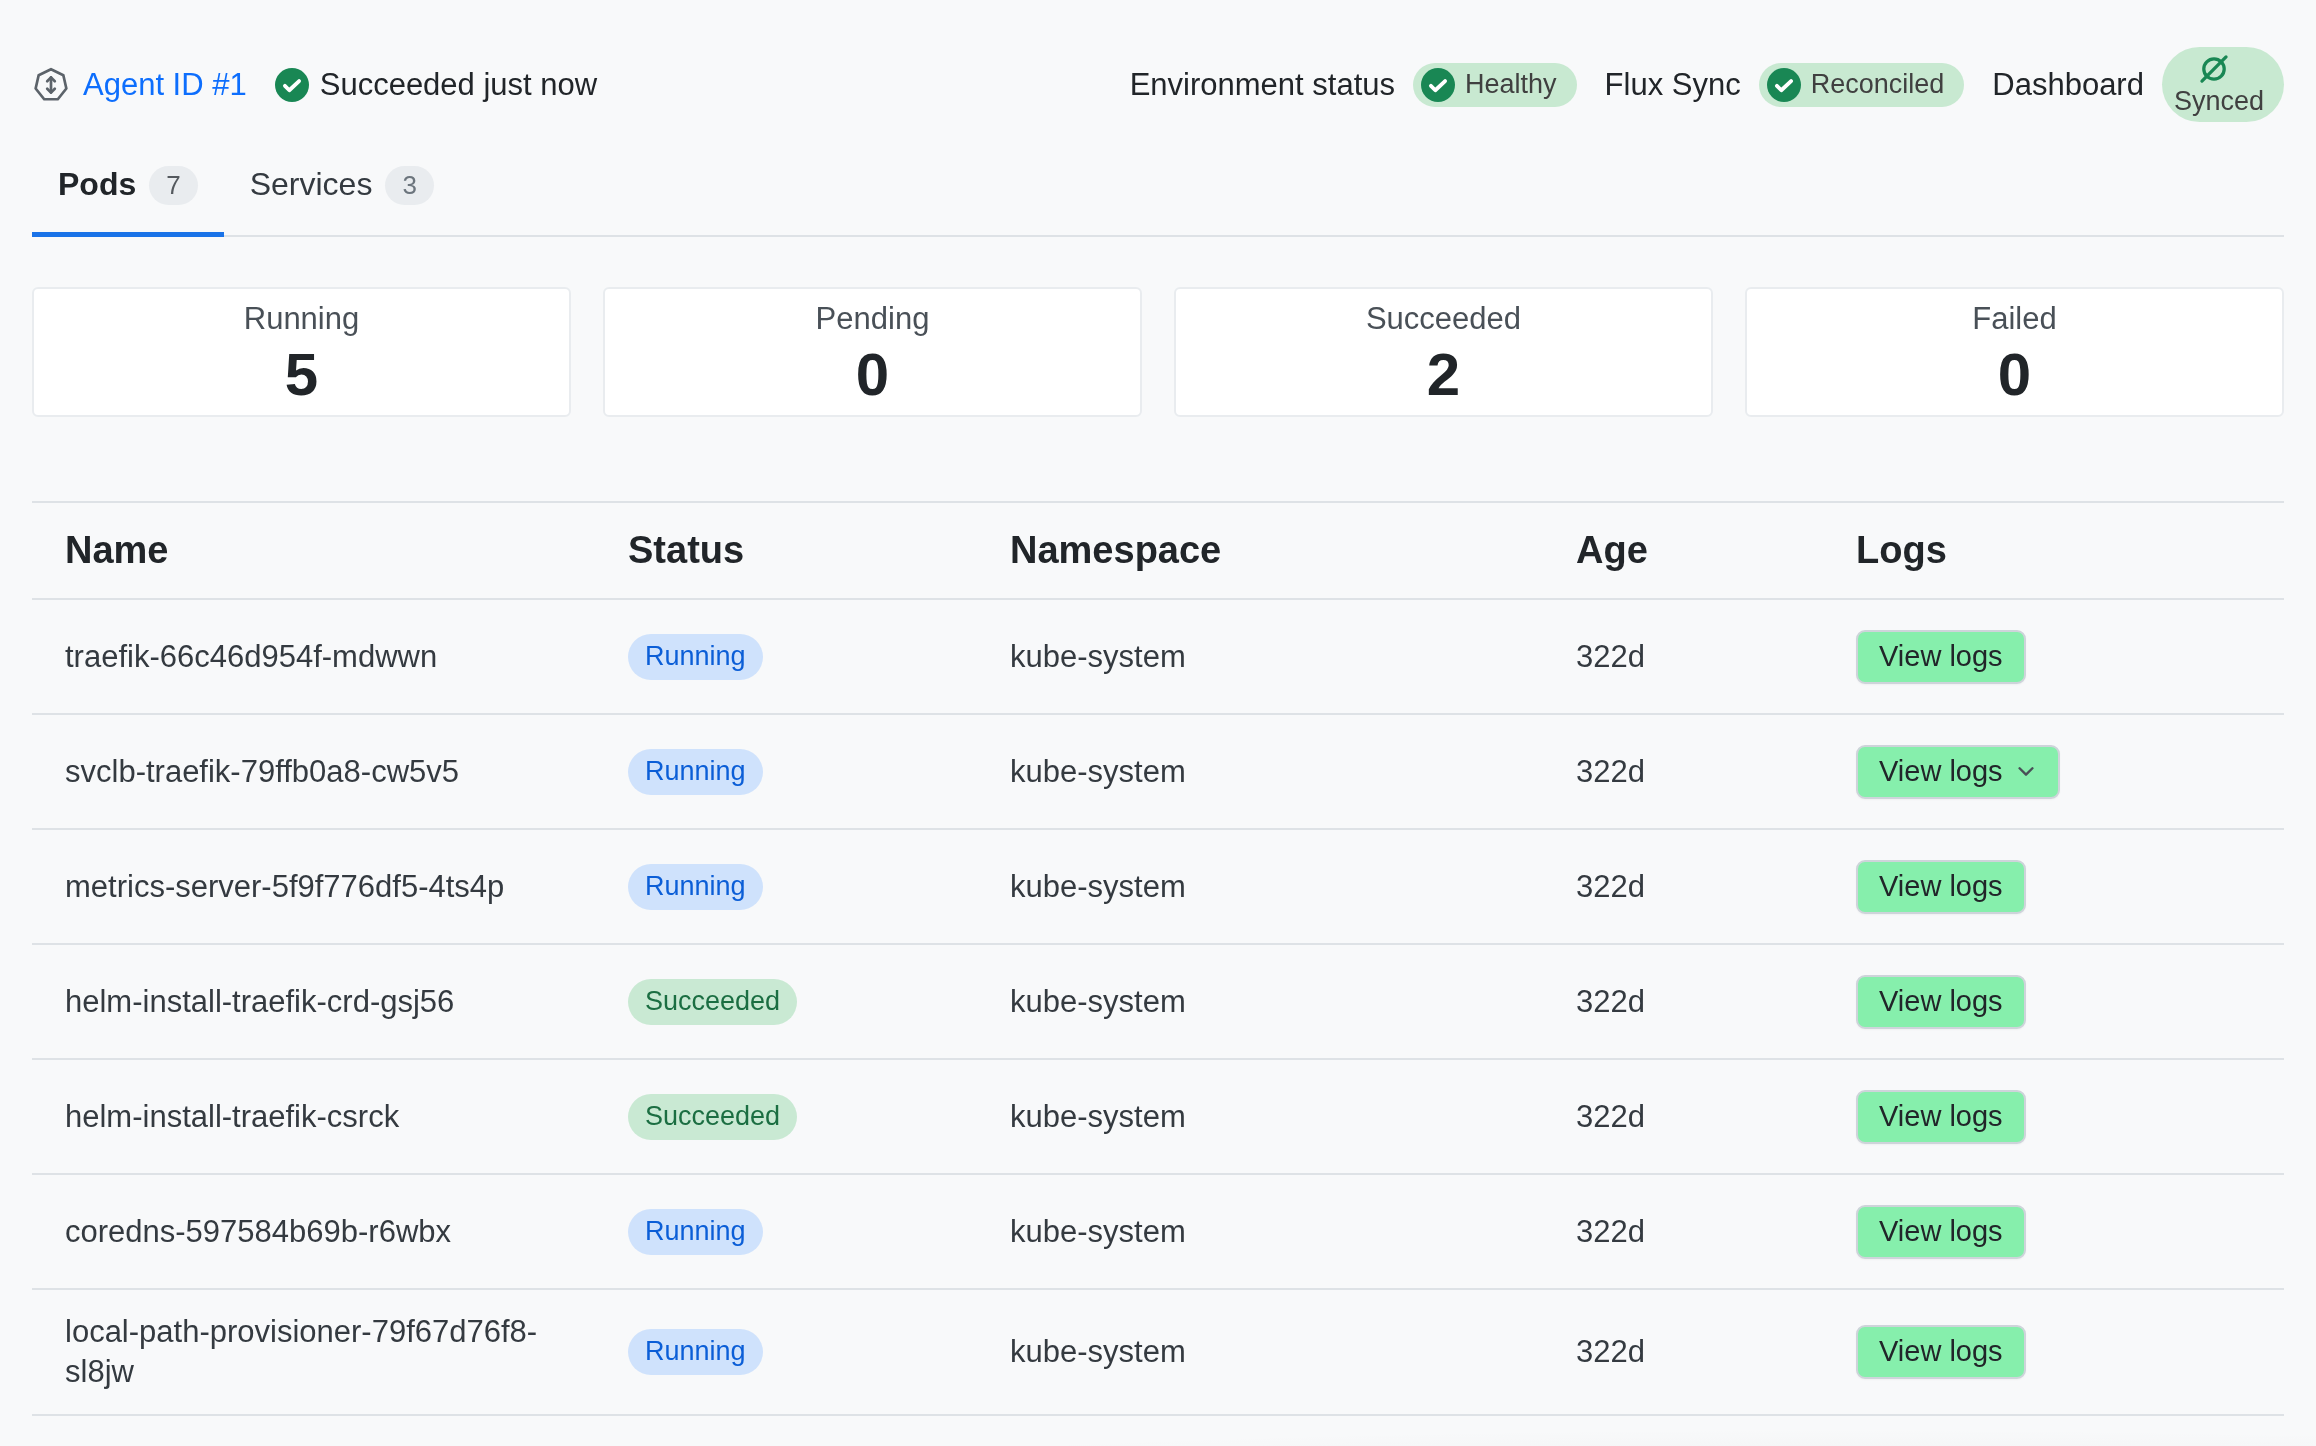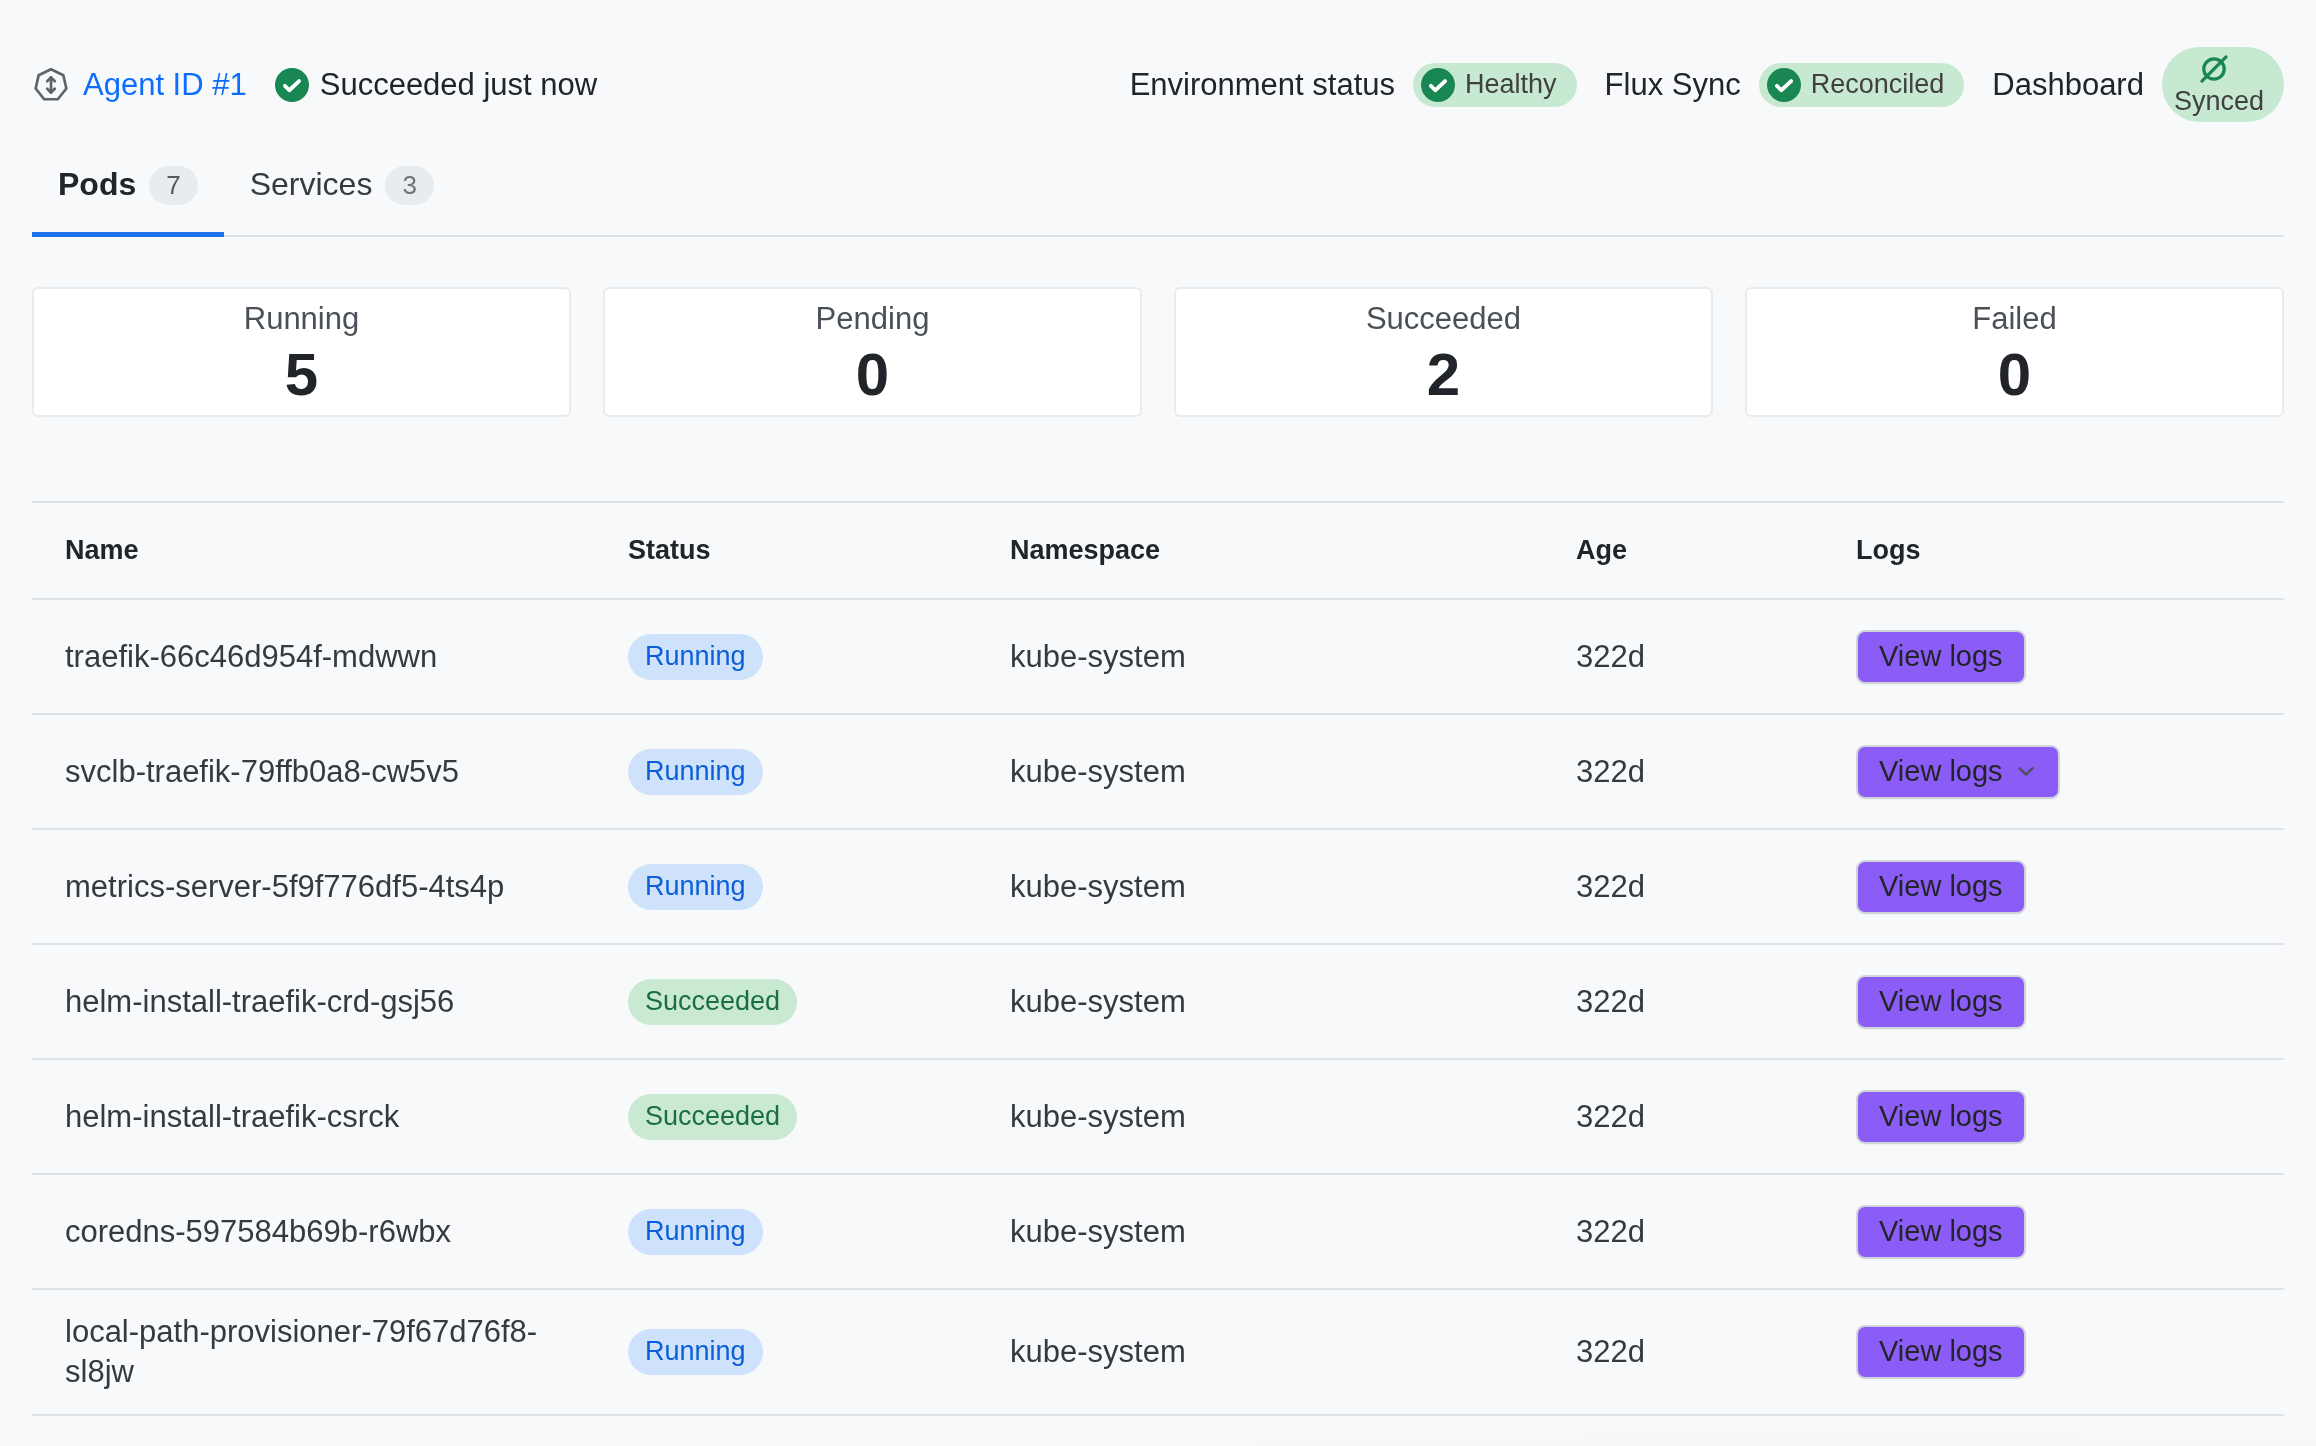--- a/index.html
+++ b/index.html
@@ -78,35 +78,35 @@
   
   .table{margin-top:84px;}
   .tr{
     display:grid;
     grid-template-columns:596px 382px 566px 280px 1fr;
     align-items:center;
     border-bottom:2px solid #dee2e6;
     min-height:113px;
   }
   .thead .tr{min-height:95px;border-top:2px solid #dee2e6;}
-  .th{font-size:27px;font-weight:700;color:#212529;}
+  .th{font-size:38px;font-weight:700;color:#212529;}
   .td{font-size:31px;color:#343a40;line-height:40px;}
   .cell-name{padding-left:33px;max-width:535px;overflow-wrap:break-word;padding-top:22px;padding-bottom:22px;}
   .thead .cell-name{padding-top:0;padding-bottom:0;}
 
   .status-badge{
     display:inline-block;font-size:27px;line-height:1;
     padding:9px 17px 10px 17px;border-radius:999px;
   }
   .status-running{background:#cfe2fc;color:#0b5ed7;}
   .status-succeeded{background:#c9e9d3;color:#1b6e42;}
 
   .logs-btn{
     display:inline-flex;align-items:center;gap:12px;
-    background:#8b5cf6;border:2px solid #ced4da;border-radius:9px;
+    background:#86efac;border:2px solid #ced4da;border-radius:9px;
     font-family:inherit;font-size:29px;color:#212529;
     padding:8px 21px 9px 21px;cursor:pointer;
     box-shadow:0 1px 2px rgba(0,0,0,0.04);
   }
   .logs-btn .chev{width:22px;height:22px;display:inline-flex;}
 
   
   .bottom-shade{
     position:absolute;left:700px;right:0;bottom:0;height:52px;
     background:radial-gradient(120% 220% at 70% 220%, rgba(33,37,41,0.06), rgba(33,37,41,0.0) 70%);

